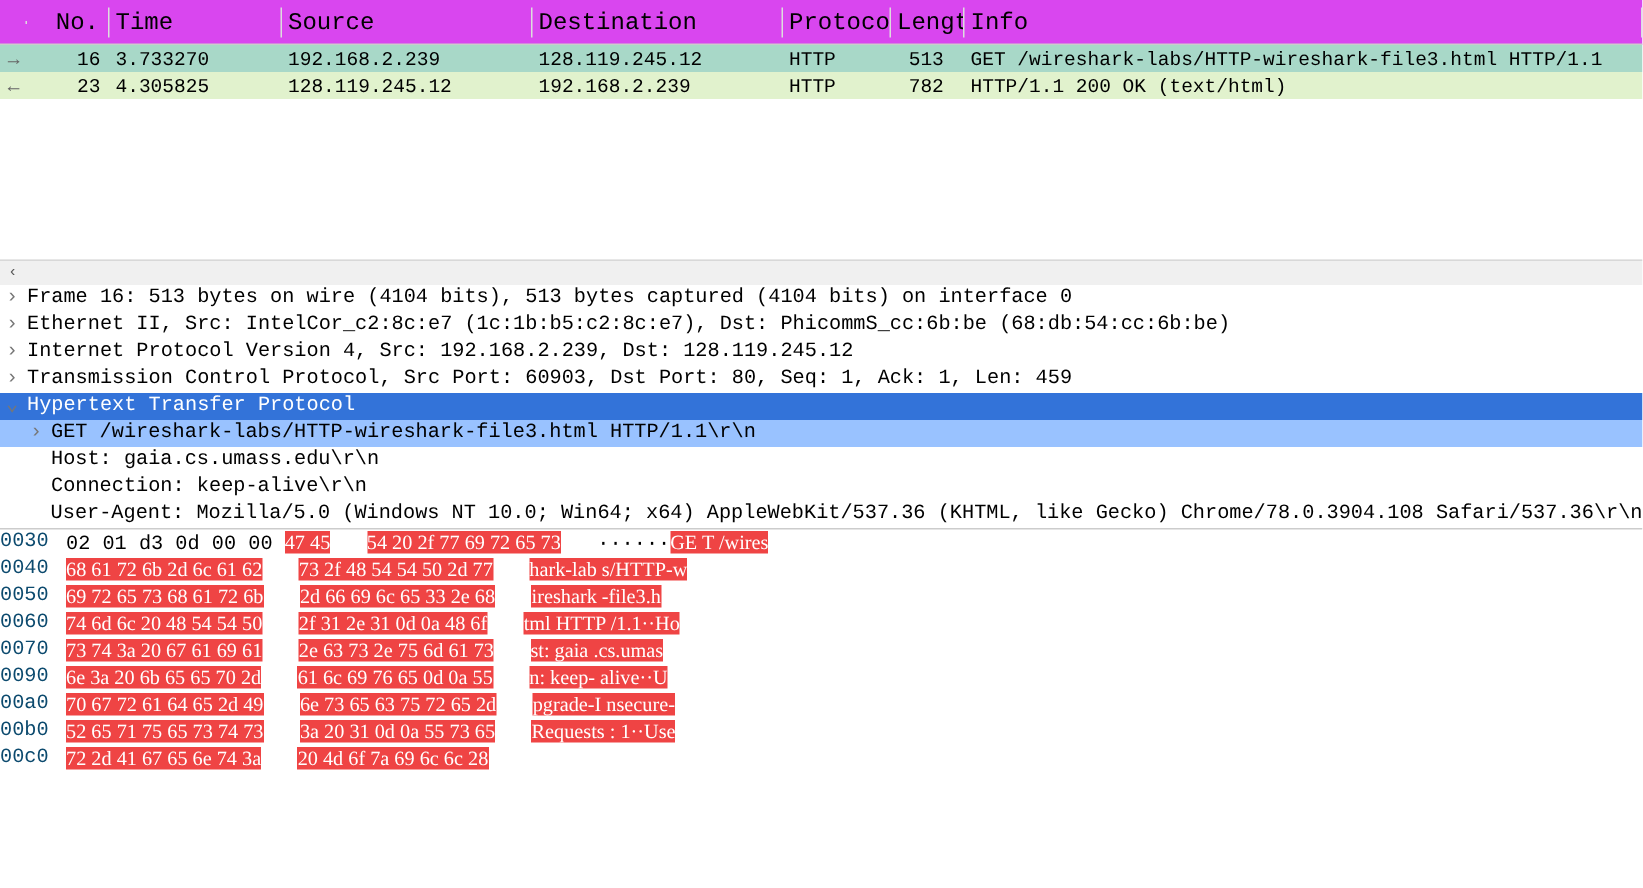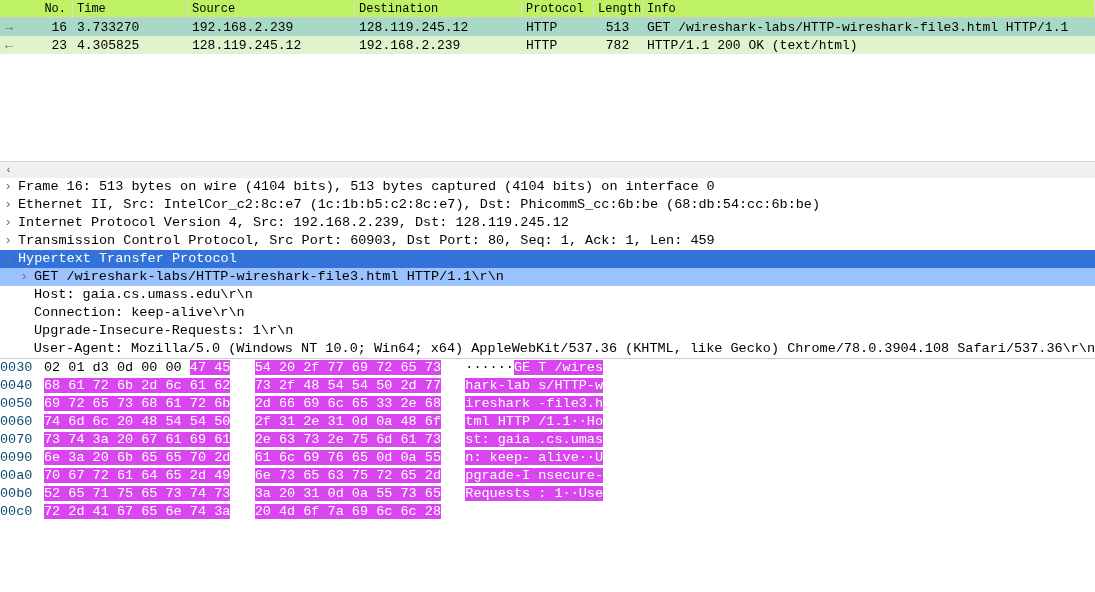--- a/index.html
+++ b/index.html
@@ -1,20 +1,20 @@
 <!DOCTYPE html>
 <html><head>
 <meta charset="utf-8">
 <style>
   * { margin: 0; padding: 0; box-sizing: border-box; }
   body { font-family: Consolas, 'Courier New', monospace; font-size: 13px; color: #000; background: #fff; overflow: hidden; }
   
   
   .packet-list { width: 1095px; }
-  .packet-header { display: flex; background: #bef264; border-bottom: 1px solid #ccc; font-size: 12px; height: 18px; align-items: center; }
+  .packet-header { display: flex; background: #d946ef; border-bottom: 1px solid #ccc; font-size: 16px; height: 30px; align-items: center; }
   .packet-header .col { border-right: 1px solid #ddd; padding: 1px 4px; white-space: nowrap; overflow: hidden; }
   .packet-row { display: flex; height: 18px; align-items: center; font-size: 13px; }
   .packet-row .col { padding: 1px 4px; white-space: nowrap; overflow: hidden; }
   .col-arrow { width: 18px; text-align: center; }
   .col-no { width: 55px; text-align: right; padding-right: 6px !important; }
   .col-time { width: 115px; }
   .col-source { width: 167px; }
   .col-dest { width: 167px; }
   .col-proto { width: 72px; }
   .col-len { width: 49px; text-align: center; padding-right: 6px !important; }
@@ -39,21 +39,21 @@
   .drow.indent2 .spacer2 { width: 16px; }
   .dsel { background: #3373d9; color: #fff; }
   .dsel-light { background: #99c2ff; }
   .drow .txt { padding-left: 2px; text-align: center; }
   
   
   .hex { width: 1095px; background: #fff; font-size: 13.5px; line-height: 18px; border-top: 1px solid #ccc; }
   .hex-row { display: flex; height: 18px; white-space: pre; }
   .hex-off { width: 44px; color: #0c4a6e; padding-left: 0; }
   .hex-bytes { }
-  .hex-sel { background: #d946ef; color: #fff; }
+  .hex-sel { background: #ef4444; color: #fff; font-family: Liberation Serif, serif; }
   .hex-ascii { }
 </style>
 </head>
 <body>
 
 <div class="packet-list">
   <div class="packet-header">
     <div class="col col-arrow"></div>
     <div class="col col-no">No.</div>
     <div class="col col-time">Time</div>
@@ -123,25 +123,20 @@
       <span class="txt">Host: gaia.cs.umass.edu\r\n</span>
     </div>
   <div class="drow indent2">
       <span class="spacer1"></span>
       <span class="spacer2"></span>
       <span class="txt">Connection: keep-alive\r\n</span>
     </div>
   <div class="drow indent2">
       <span class="spacer1"></span>
       <span class="spacer2"></span>
-      <span class="txt">Upgrade-Insecure-Requests: 1\r\n</span>
-    </div>
-  <div class="drow indent2">
-      <span class="spacer1"></span>
-      <span class="spacer2"></span>
       <span class="txt">User-Agent: Mozilla/5.0 (Windows NT 10.0; Win64; x64) AppleWebKit/537.36 (KHTML, like Gecko) Chrome/78.0.3904.108 Safari/537.36\r\n</span>
     </div>
 </div>
 
 <div class="hex" id="hex-rows">
     <div class="hex-row"><span class="hex-off">0030</span><span class="hex-bytes">02 01 d3 0d 00 00 <span class="hex-sel">47 45</span>   <span class="hex-sel">54 20 2f 77 69 72 65 73</span></span><span class="hex-ascii">   ······<span class="hex-sel">GE T /wires</span></span></div>
     <div class="hex-row"><span class="hex-off">0040</span><span class="hex-bytes"><span class="hex-sel">68 61 72 6b 2d 6c 61 62</span>   <span class="hex-sel">73 2f 48 54 54 50 2d 77</span></span><span class="hex-ascii">   <span class="hex-sel">hark-lab s/HTTP-w</span></span></div>
     <div class="hex-row"><span class="hex-off">0050</span><span class="hex-bytes"><span class="hex-sel">69 72 65 73 68 61 72 6b</span>   <span class="hex-sel">2d 66 69 6c 65 33 2e 68</span></span><span class="hex-ascii">   <span class="hex-sel">ireshark -file3.h</span></span></div>
     <div class="hex-row"><span class="hex-off">0060</span><span class="hex-bytes"><span class="hex-sel">74 6d 6c 20 48 54 54 50</span>   <span class="hex-sel">2f 31 2e 31 0d 0a 48 6f</span></span><span class="hex-ascii">   <span class="hex-sel">tml HTTP /1.1··Ho</span></span></div>
     <div class="hex-row"><span class="hex-off">0070</span><span class="hex-bytes"><span class="hex-sel">73 74 3a 20 67 61 69 61</span>   <span class="hex-sel">2e 63 73 2e 75 6d 61 73</span></span><span class="hex-ascii">   <span class="hex-sel">st: gaia .cs.umas</span></span></div>

